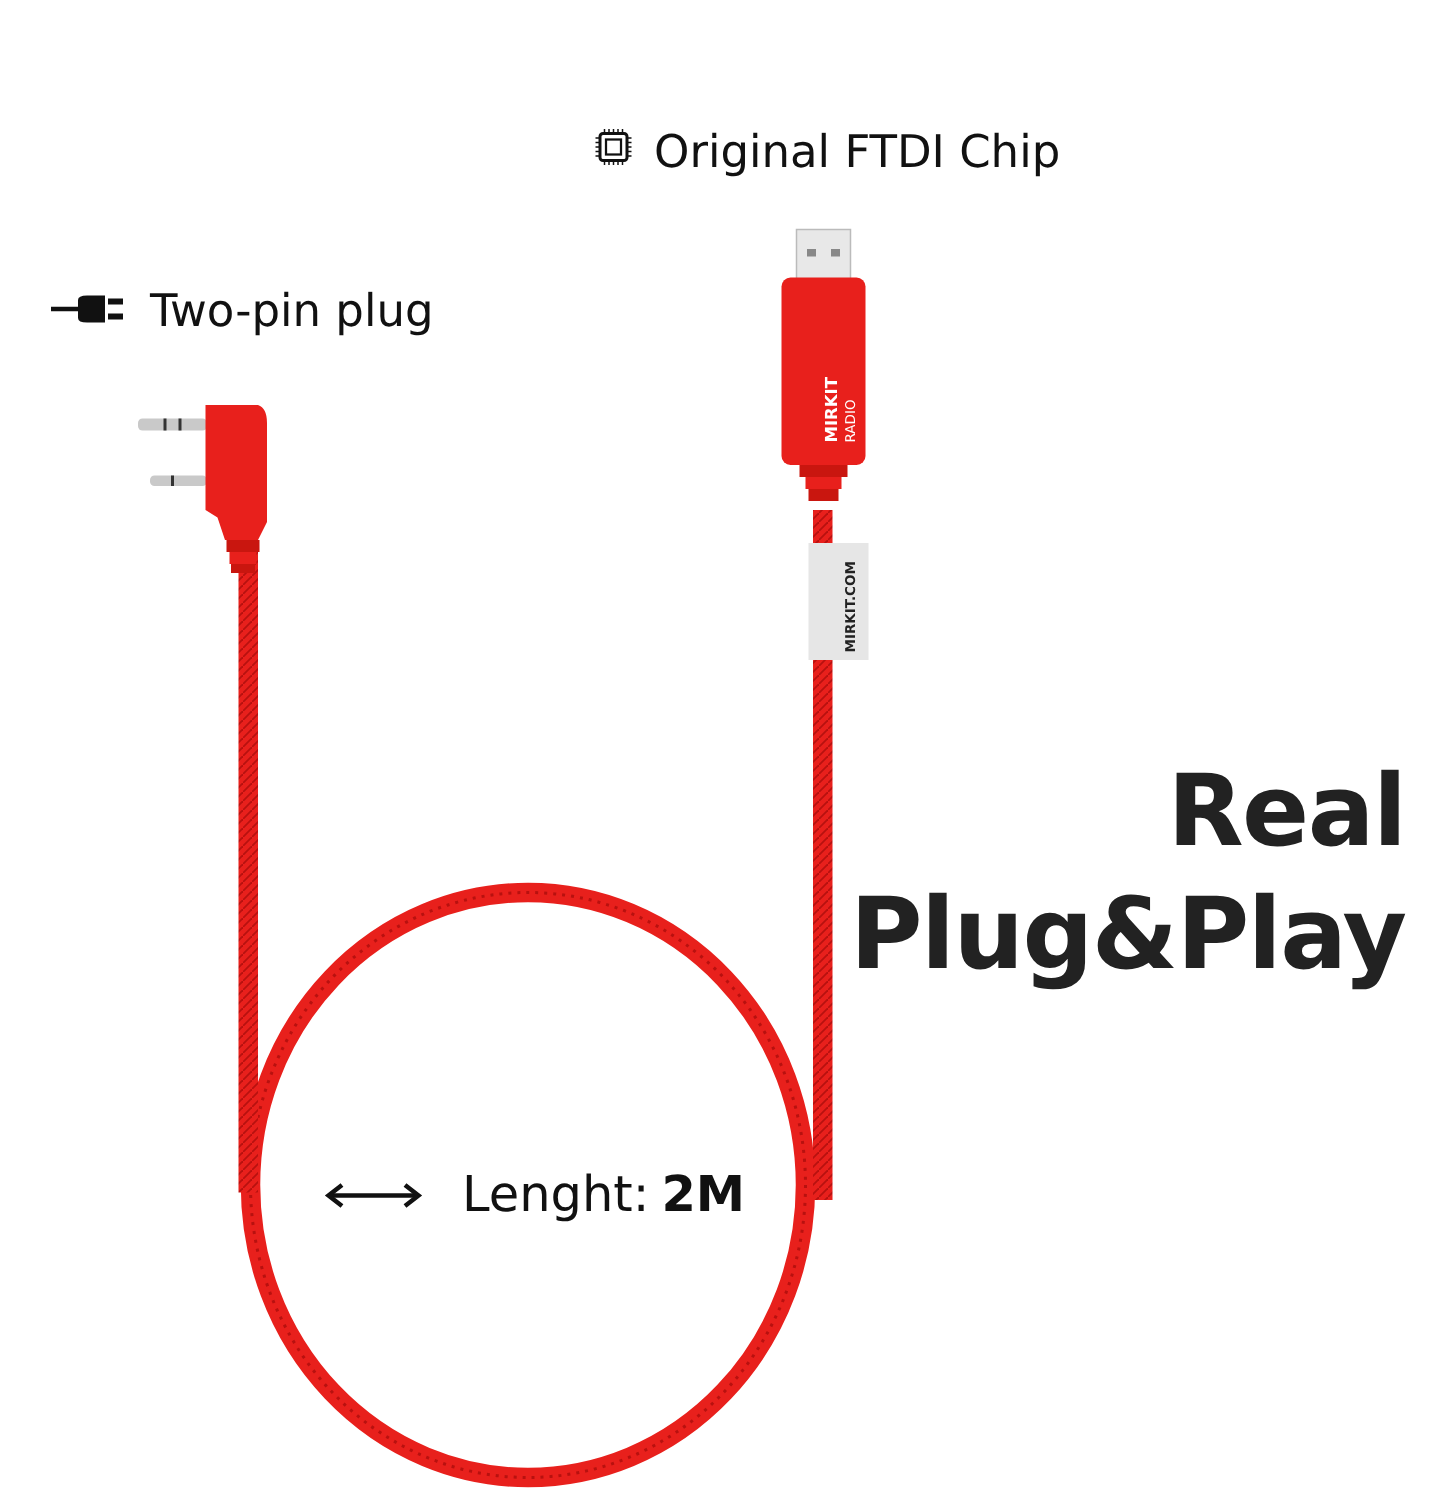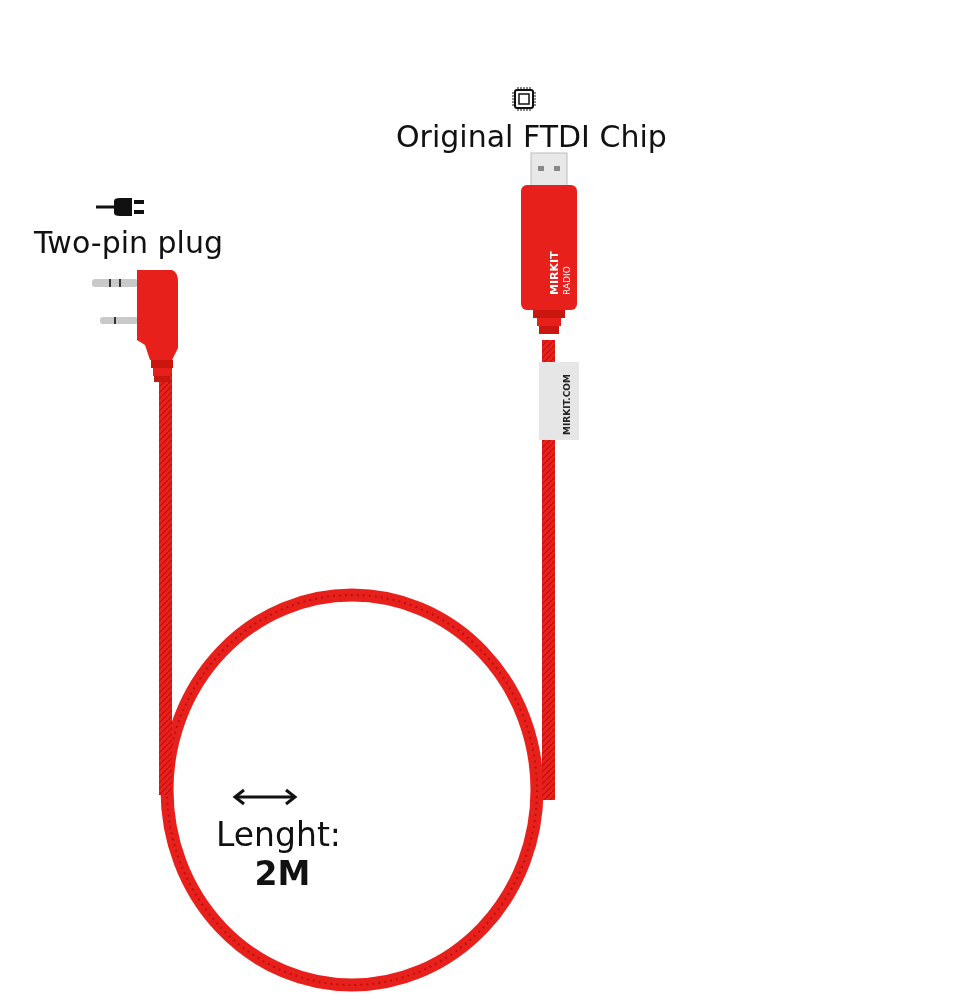--- a/index.html
+++ b/index.html
@@ -1,17 +1,17 @@
 <!DOCTYPE html>
 <html><head>
 <meta charset="utf-8">
 <style>
   html, body { margin:0; padding:0; background:#ffffff; }
   body { width:969px; height:1000px; position:relative; overflow:hidden; font-family:"DejaVu Sans", sans-serif; color:#111; }
-  .label { position:absolute; font-size:30px; color:#111; display:flex; align-items:center; white-space:nowrap;flex-direction:column; }
+  .label { position:absolute; font-size:30px; color:#111; display:flex; align-items:center; white-space:nowrap; }
   .label .ico { display:inline-block; margin-right:14px; }
   #chip-label { left:396px; top:84px; }
   #plug-label { left:34px; top:190px; }
   #length-label { left:216px; top:776px; font-size:33px; }
   #length-label b { font-weight:bold; margin-left:8px; }
   #headline { position:absolute; right:32px; top:500px; text-align:right; font-weight:bold; font-size:66px; line-height:82px; color:#222; letter-spacing:-1px; }
   #art { position:absolute; left:0; top:0; }
 </style>
 </head>
 <body>
@@ -92,13 +92,15 @@
         <line x1="4" y1="10" x2="62" y2="10" stroke="#111" stroke-width="3"></line>
         <path d="M12 3 L3 10 L12 17" fill="none" stroke="#111" stroke-width="3"></path>
         <path d="M54 3 L63 10 L54 17" fill="none" stroke="#111" stroke-width="3"></path>
       </svg>
   </span>
   <span>Lenght:</span>
   <b>2M</b>
 </div>
 
 <div id="headline">
+  <div>Real</div>
+  <div>Plug&amp;Play</div>
 </div>
 
 </body></html>

